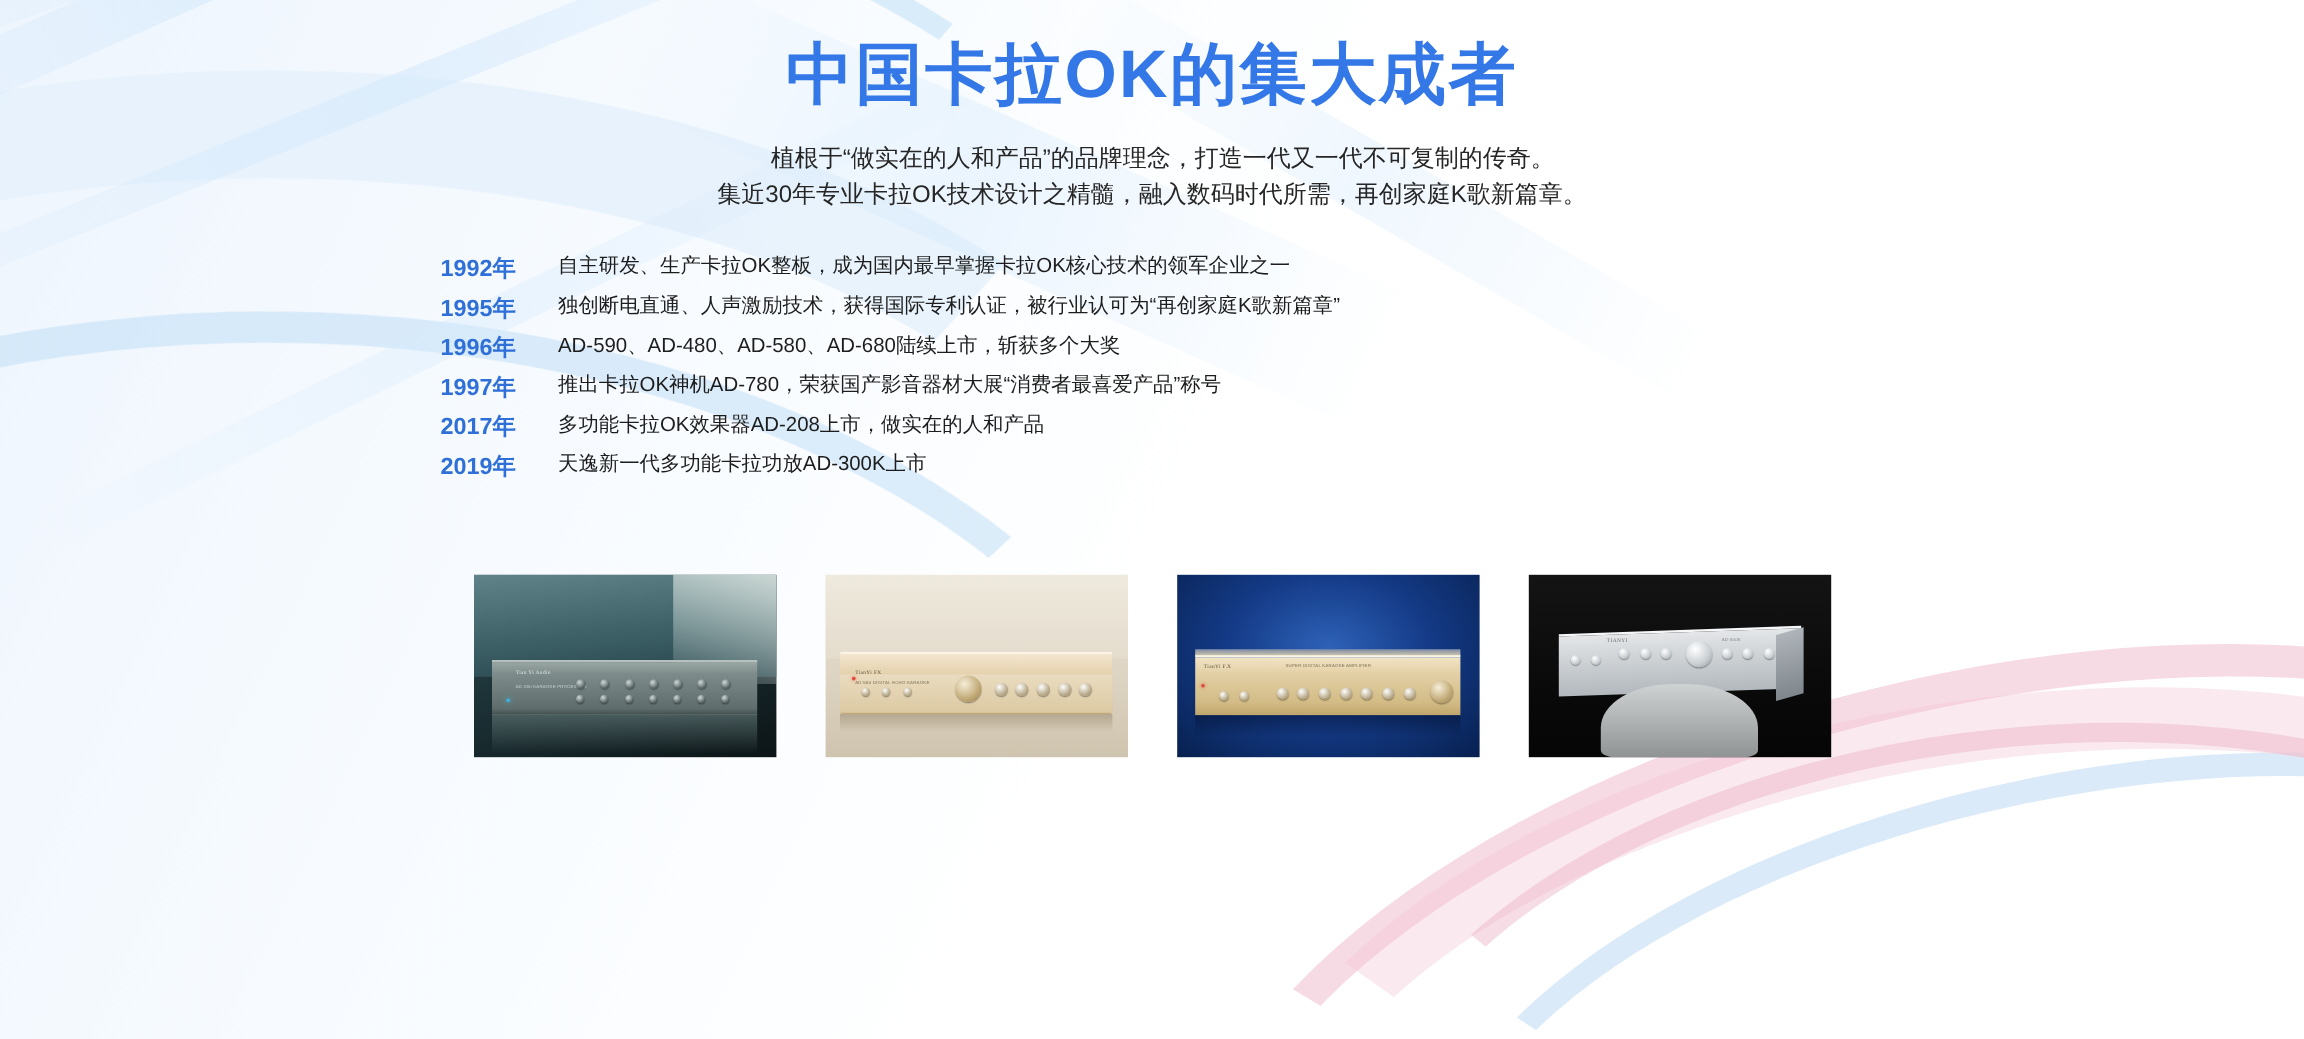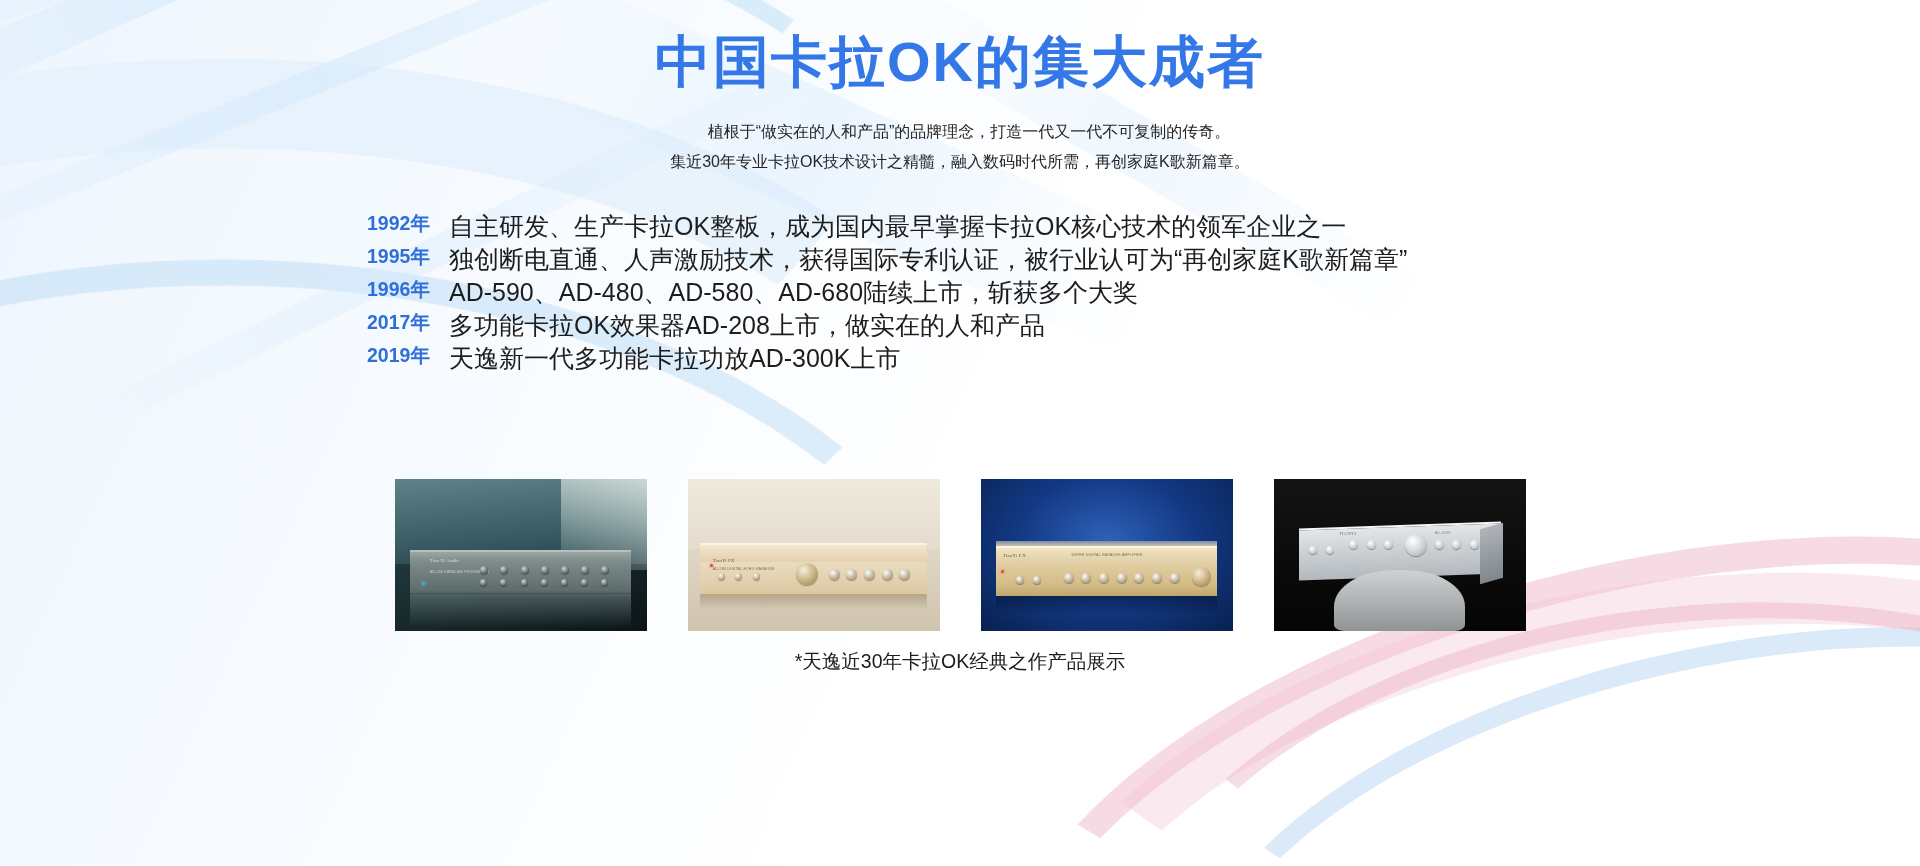--- a/index.html
+++ b/index.html
@@ -145,21 +145,21 @@
     line-height: 1.15;
   }
 
   .intro {
     position: absolute;
     top: 117px;
     left: 0;
     width: 1920px;
     text-align: center;
     color: #262626;
-    font-size: 16px;
+    font-size: 20px;
     line-height: 30px;
   }
   .intro-line { display: block; }
   .intro-line-1 { padding-left: 18px; }
 
   .timeline {
     position: absolute;
     top: 210px;
     left: 367px;
     width: 1000px;
@@ -173,22 +173,23 @@
   }
   .tl-year {
     color: #2f6fd8;
     font-weight: 700;
     font-size: 19.5px;
     width: 74px;
     flex: 0 0 74px;
   }
   .tl-text {
     color: #1d1d1d;
-    font-size: 25px;
+    font-size: 17px;
     padding-left: 8px;
+    margin-left: 16px;
   }
 
   .gallery {
     position: absolute;
     top: 479px;
     left: 0;
     width: 1920px;
     display: flex;
     justify-content: center;
     gap: 41px;
@@ -358,20 +359,24 @@
       <span class="tl-year">1992年</span>
       <span class="tl-text">自主研发、生产卡拉OK整板，成为国内最早掌握卡拉OK核心技术的领军企业之一</span>
     </div>
     <div class="tl-row">
       <span class="tl-year">1995年</span>
       <span class="tl-text">独创断电直通、人声激励技术，获得国际专利认证，被行业认可为“再创家庭K歌新篇章”</span>
     </div>
     <div class="tl-row">
       <span class="tl-year">1996年</span>
       <span class="tl-text">AD-590、AD-480、AD-580、AD-680陆续上市，斩获多个大奖</span>
+    </div>
+    <div class="tl-row">
+      <span class="tl-year">1997年</span>
+      <span class="tl-text">推出卡拉OK神机AD-780，荣获国产影音器材大展“消费者最喜爱产品”称号</span>
     </div>
     <div class="tl-row">
       <span class="tl-year">2017年</span>
       <span class="tl-text">多功能卡拉OK效果器AD-208上市，做实在的人和产品</span>
     </div>
     <div class="tl-row">
       <span class="tl-year">2019年</span>
       <span class="tl-text">天逸新一代多功能卡拉功放AD-300K上市</span>
     </div>
   </div>
@@ -453,15 +458,14 @@
       <span class="knob knob-silver" style="left:37%; top:40%; width:9px; height:9px;"></span>
       <span class="knob knob-silver" style="left:44%; top:40%; width:9px; height:9px;"></span>
       <span class="knob knob-silver" style="left:52%; top:36%; width:22px; height:22px;"></span>
       <span class="knob knob-silver" style="left:64%; top:40%; width:9px; height:9px;"></span>
       <span class="knob knob-silver" style="left:71%; top:40%; width:9px; height:9px;"></span>
       <span class="knob knob-silver" style="left:78%; top:40%; width:9px; height:9px;"></span>
     </div>
 
   </div>
 
-  <div class="caption">*天逸近30年卡拉OK经典之作产品展示</div>
 
 </div>
 
 </body></html>

